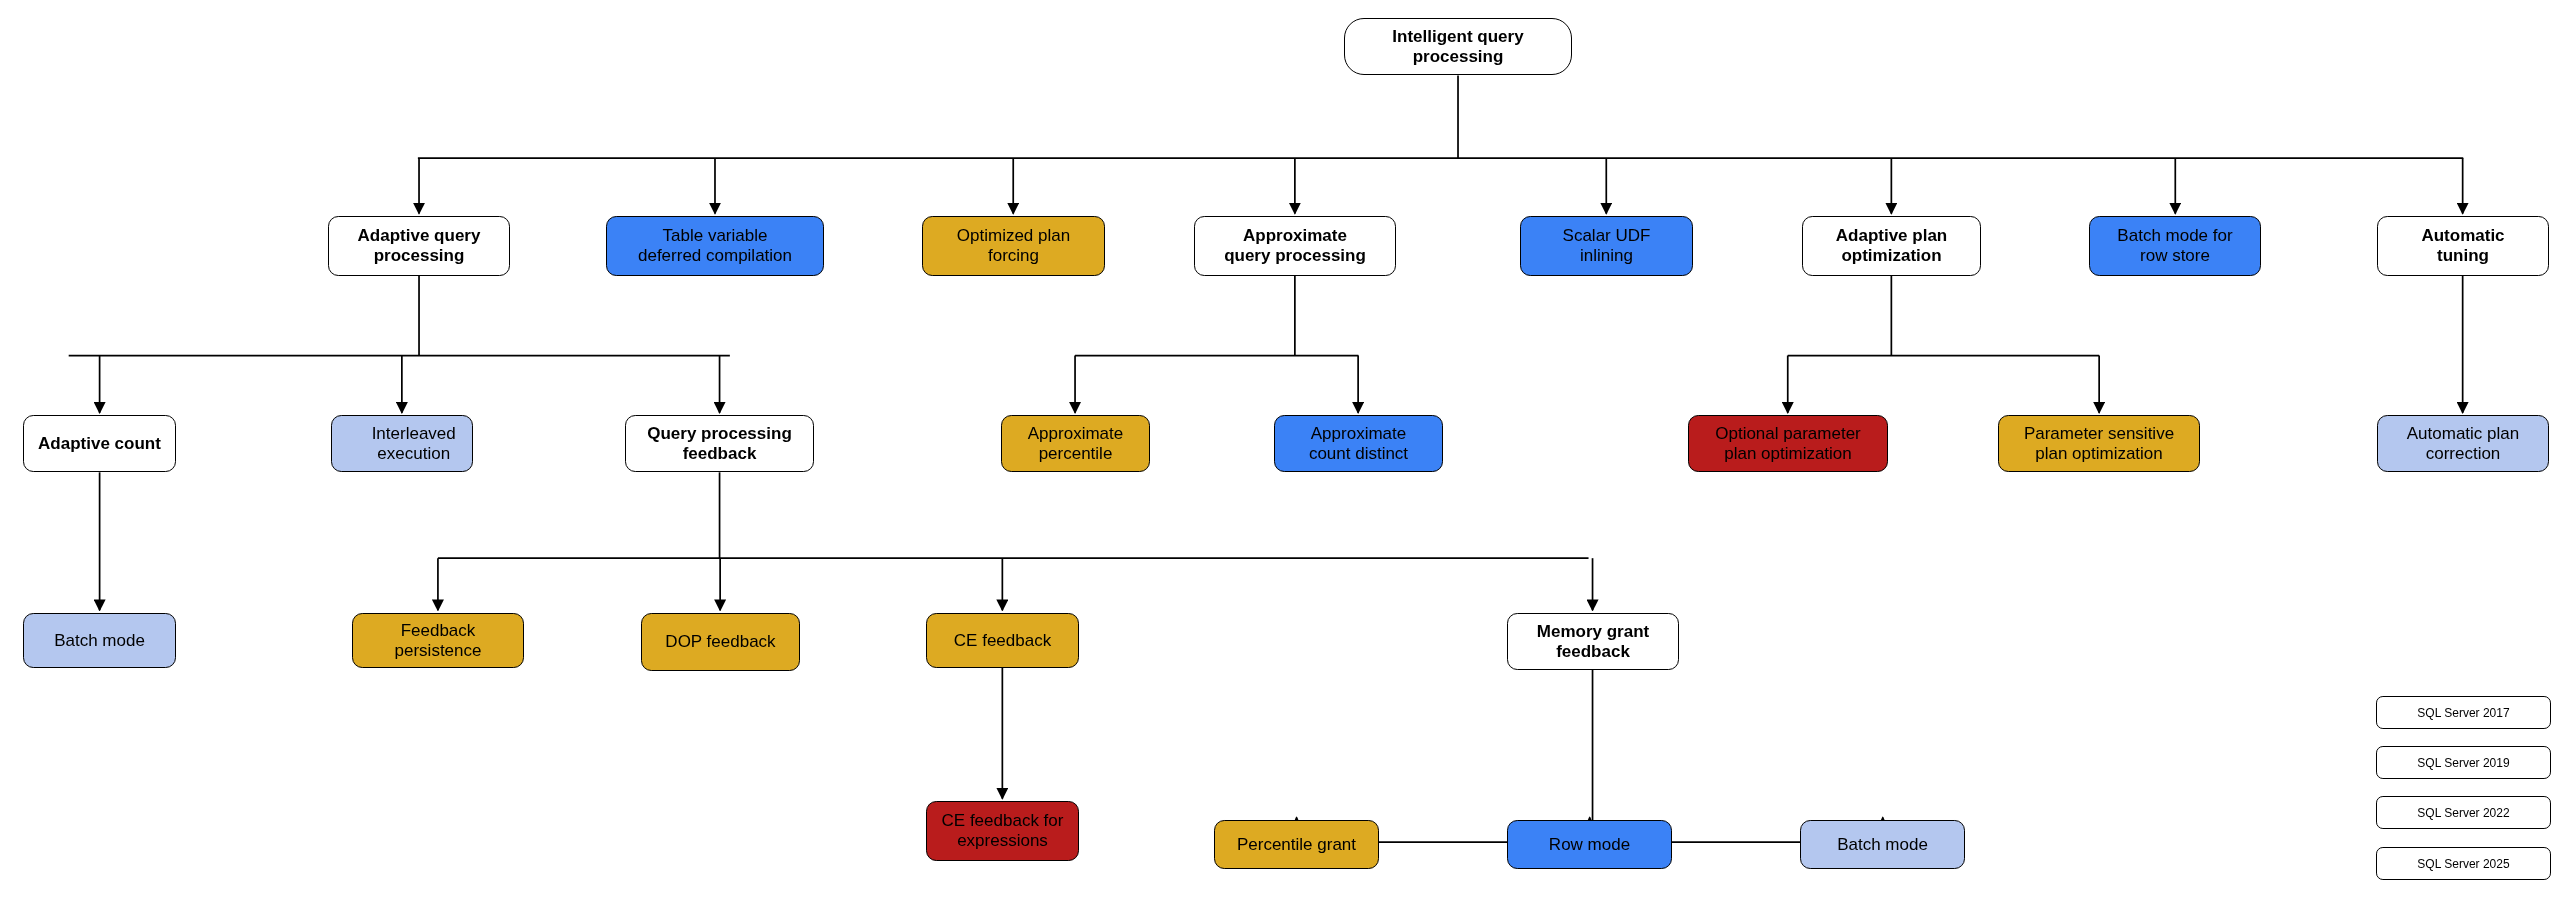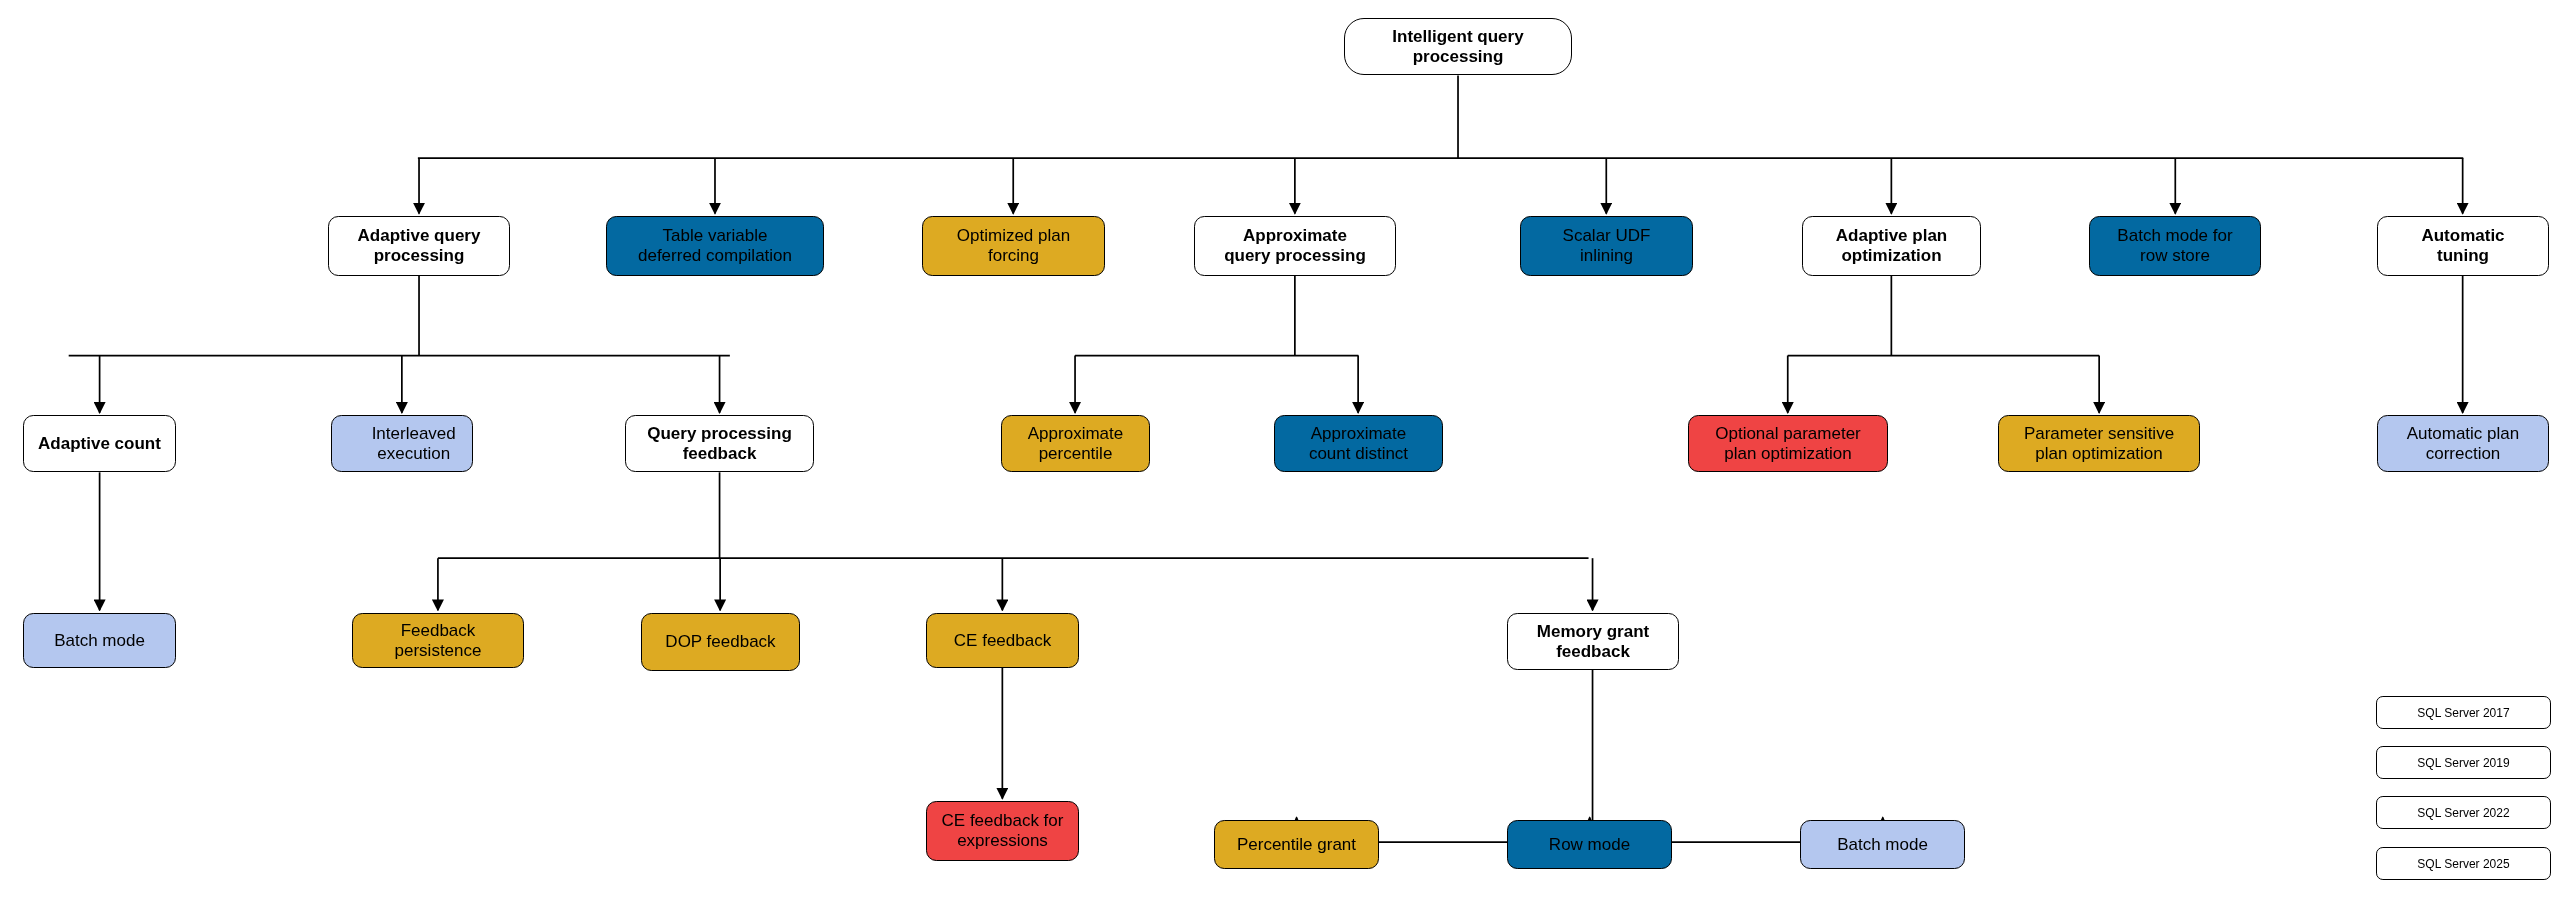--- a/index.html
+++ b/index.html
@@ -34,23 +34,23 @@
     justify-content: center;
     text-align: center;
     color: #000000;
     line-height: 1.16;
     padding: 2.3px 4.6px;
     font-size: 17px;
     white-space: pre-line;
   }
   .node.root        { background:#ffffff; font-weight:bold; }
   .node.v2017       { background:#b4c7ef; }
-  .node.v2019       { background:#0369a1; }
+  .node.v2019       { background:#3b82f6; }
   .node.v2022       { background:#ddaa22; }
-  .node.v2025       { background:#ef4444; }
+  .node.v2025       { background:#b91c1c; }
   .node.plain       { background:#ffffff; font-weight:bold; }
   .legend-box {
     position: absolute;
     box-sizing: border-box;
     border: 1.7px solid #000000;
     border-radius: 6.9px;
     display: flex;
     align-items: center;
     justify-content: center;
     font-size: 12px;

